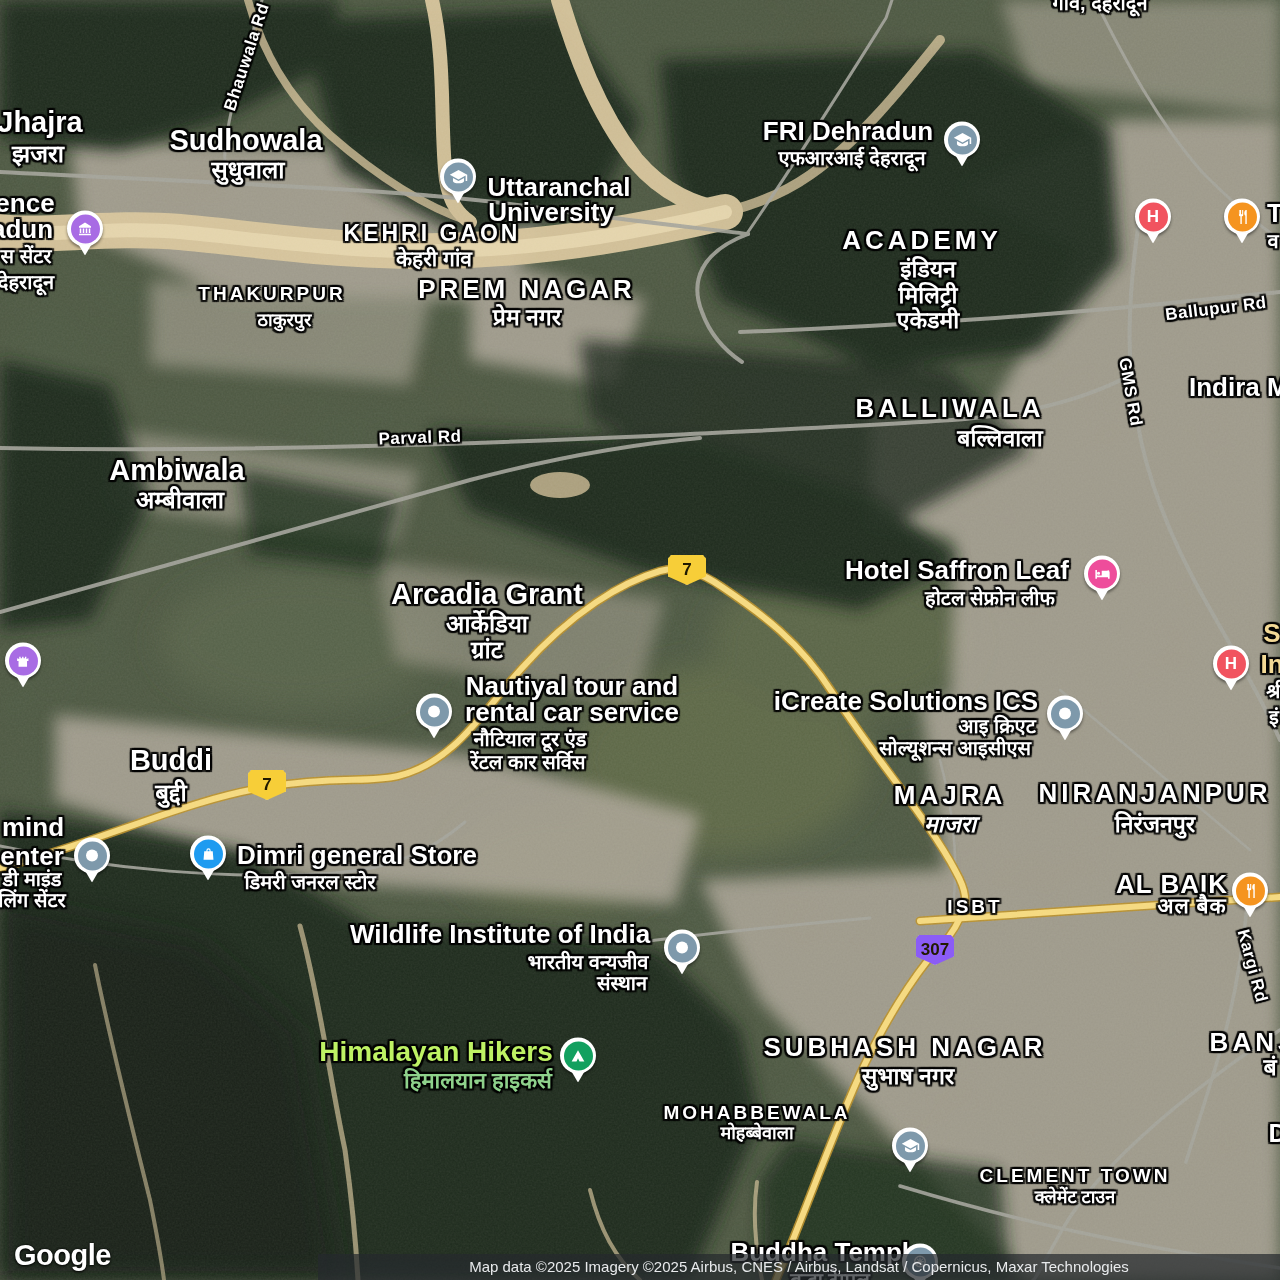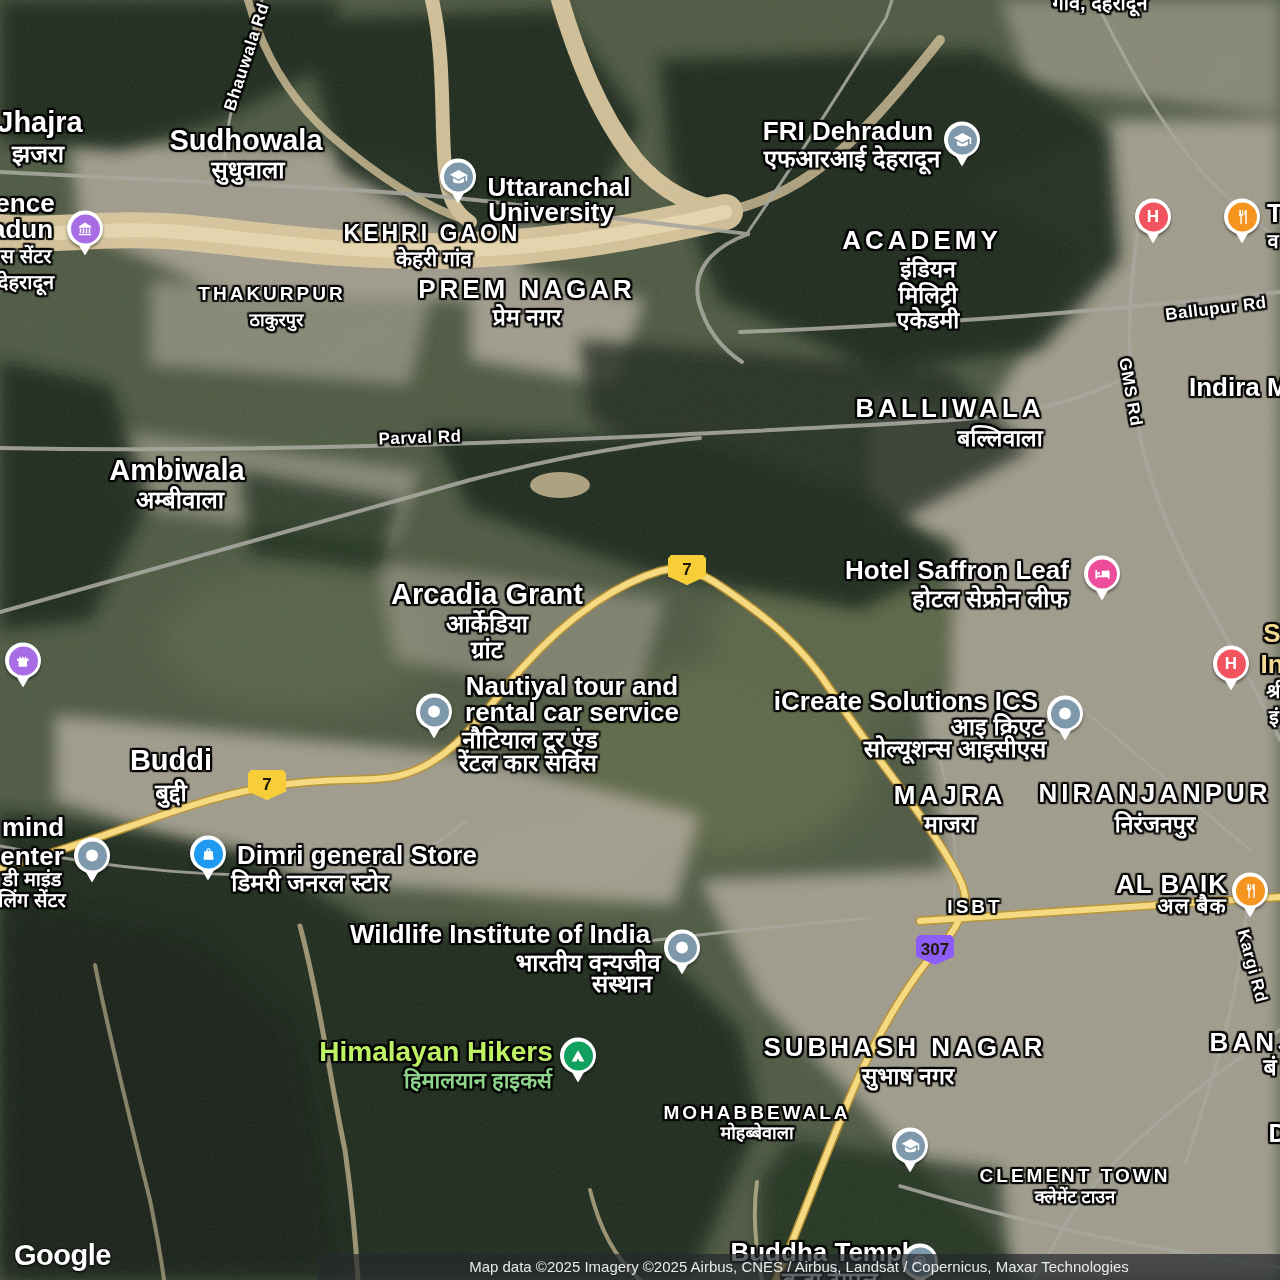--- a/index.html
+++ b/index.html
@@ -4,21 +4,21 @@
 <style>
   html,body{margin:0;padding:0;background:#222;}
   #stage{position:relative;width:1280px;height:1280px;overflow:hidden;background:#4e5741;font-family:"Liberation Sans",sans-serif;}
   #stage svg.bg{position:absolute;left:0;top:0;z-index:1;}
   .lab{position:absolute;z-index:30;transform:translate(-50%,-50%);white-space:nowrap;color:#fff;font-weight:700;
     text-shadow:-2px -2px 1px rgba(0,0,0,.85),2px -2px 1px rgba(0,0,0,.85),-2px 2px 1px rgba(0,0,0,.85),2px 2px 1px rgba(0,0,0,.85),-2px 0 1px rgba(0,0,0,.85),2px 0 1px rgba(0,0,0,.85),0 -2px 1px rgba(0,0,0,.85),0 2px 1px rgba(0,0,0,.85);}
   .k-city{font-size:29px;} .k-city.hi{font-size:24px;font-weight:600;}
   .k-district-lg{font-size:26px;letter-spacing:4px;} .k-district-lg.hi{font-size:23px;letter-spacing:0;}
   .k-district-md{font-size:23px;letter-spacing:3px;} .k-district-md.hi{font-size:21px;letter-spacing:0;}
   .k-district-sm{font-size:19px;letter-spacing:3px;} .k-district-sm.hi{font-size:18px;letter-spacing:0;}
-  .k-poi{font-size:26px;font-weight:600;} .k-poi.hi{font-size:24px;}
+  .k-poi{font-size:26px;font-weight:600;} .k-poi.hi{font-size:20px;}
   .k-poi-caps{font-size:26px;font-weight:700;letter-spacing:1px;} .k-poi-caps.hi{font-size:21px;}
   .k-poi-green{font-size:28px;font-weight:600;} .k-poi-green.hi{font-size:22px;}
   .k-road{font-size:17px;font-weight:700;letter-spacing:.5px;}
   .k-clip{font-size:26px;font-weight:600;} .k-clip.hi{font-size:20px;}
   .pin{position:absolute;z-index:35;transform:translate(-50%,-50%);width:36px;}
   .pin-head{width:36px;height:36px;border-radius:50%;background:#fff;display:flex;align-items:center;justify-content:center;box-shadow:0 2px 3px rgba(0,0,0,.45);}
   .pin-core{width:29px;height:29px;border-radius:50%;display:flex;align-items:center;justify-content:center;color:#fff;font-weight:700;font-size:17px;}
   .pin-tail{width:13px;height:11px;background:#fff;margin:-2px auto 0;clip-path:polygon(0 0,100% 0,50% 100%);filter:drop-shadow(0 1px 1px rgba(0,0,0,.4));}
   .pin-core svg{display:block;}
   .pin-dot{width:12px;height:12px;border-radius:50%;background:#fff;}
@@ -140,21 +140,21 @@
   <div id="attribution-bar">Map data ©2025 Imagery ©2025 Airbus, CNES / Airbus, Landsat / Copernicus, Maxar Technologies</div>
 <div class="lab k-city" style="left: 40px; top: 122px;">Jhajra</div>
     <div class="lab k-city hi" style="left: 38px; top: 152px;">झजरा</div>
     <div class="lab k-city" style="left: 246px; top: 140px;">Sudhowala</div>
     <div class="lab k-city hi" style="left: 248px; top: 168px;">सुधुवाला</div>
     <div class="lab k-clip" style="left: 25px; top: 203px;">ence</div>
     <div class="lab k-clip" style="left: 22px; top: 229px;">adun</div>
     <div class="lab k-clip hi" style="left: 26px; top: 255px;">स सेंटर</div>
     <div class="lab k-clip hi" style="left: 26px; top: 281px;">देहरादून</div>
     <div class="lab k-district-sm" style="left: 272px; top: 294px;">THAKURPUR</div>
-    <div class="lab k-district-sm hi" style="left: 272px; top: 319px; padding-left: 9px;">ठाकुरपुर</div>
+    <div class="lab k-district-sm hi" style="left: 280px; top: 319px; padding-left: 9px;">ठाकुरपुर</div>
     <div class="lab k-district-md" style="left: 432px; top: 233px;">KEHRI GAON</div>
     <div class="lab k-district-md hi" style="left: 434px; top: 258px;">केहरी गांव</div>
     <div class="lab k-district-lg" style="left: 527px; top: 289px;">PREM NAGAR</div>
     <div class="lab k-district-lg hi" style="left: 527px; top: 316px;">प्रेम नगर</div>
     <div class="lab k-poi" style="left: 559px; top: 187px;">Uttaranchal</div>
     <div class="lab k-poi" style="left: 551px; top: 212px;">University</div>
     <div class="lab k-poi" style="left: 848px; top: 131px;">FRI Dehradun</div>
     <div class="lab k-poi hi" style="left: 852px; top: 157px;">एफआरआई देहरादून</div>
     <div class="lab k-district-lg" style="left: 922px; top: 240px;">ACADEMY</div>
     <div class="lab k-district-lg hi" style="left: 928px; top: 268px;">इंडियन</div>
@@ -175,21 +175,21 @@
     <div class="lab k-poi hi" style="left: 530px; top: 738px;">नौटियाल टूर एंड</div>
     <div class="lab k-poi hi" style="left: 528px; top: 761px;">रेंटल कार सर्विस</div>
     <div class="lab k-poi" style="left: 906px; top: 701px;">iCreate Solutions ICS</div>
     <div class="lab k-poi hi" style="left: 997px; top: 725px;">आइ क्रिएट</div>
     <div class="lab k-poi hi" style="left: 955px; top: 747px;">सोल्यूशन्स आइसीएस</div>
     <div class="lab k-clip" style="left: 1272px; top: 633px; color: rgb(243, 217, 150);">S</div>
     <div class="lab k-clip" style="left: 1272px; top: 664px; color: rgb(243, 217, 150);">In</div>
     <div class="lab k-clip hi" style="left: 1276px; top: 690px;">श्री</div>
     <div class="lab k-clip hi" style="left: 1274px; top: 716px;">इं</div>
     <div class="lab k-district-lg" style="left: 950px; top: 795px;">MAJRA</div>
-    <div class="lab k-district-lg hi" style="left: 950px; top: 823px;">माजरा</div>
+    <div class="lab k-district-lg hi" style="left: 950px; top: 823px; font-style: italic;">माजरा</div>
     <div class="lab k-district-lg" style="left: 1155px; top: 793px;">NIRANJANPUR</div>
     <div class="lab k-district-lg hi" style="left: 1155px; top: 823px;">निरंजनपुर</div>
     <div class="lab k-city" style="left: 171px; top: 760px;">Buddi</div>
     <div class="lab k-city hi" style="left: 171px; top: 791px;">बुद्दी</div>
     <div class="lab k-clip" style="left: 33px; top: 827px;">mind</div>
     <div class="lab k-clip" style="left: 32px; top: 856px;">enter</div>
     <div class="lab k-clip hi" style="left: 32px; top: 878px;">डी माइंड</div>
     <div class="lab k-clip hi" style="left: 32px; top: 899px;">लिंग सेंटर</div>
     <div class="lab k-poi" style="left: 357px; top: 855px;">Dimri general Store</div>
     <div class="lab k-poi hi" style="left: 310px; top: 881px;">डिमरी जनरल स्टोर</div>

